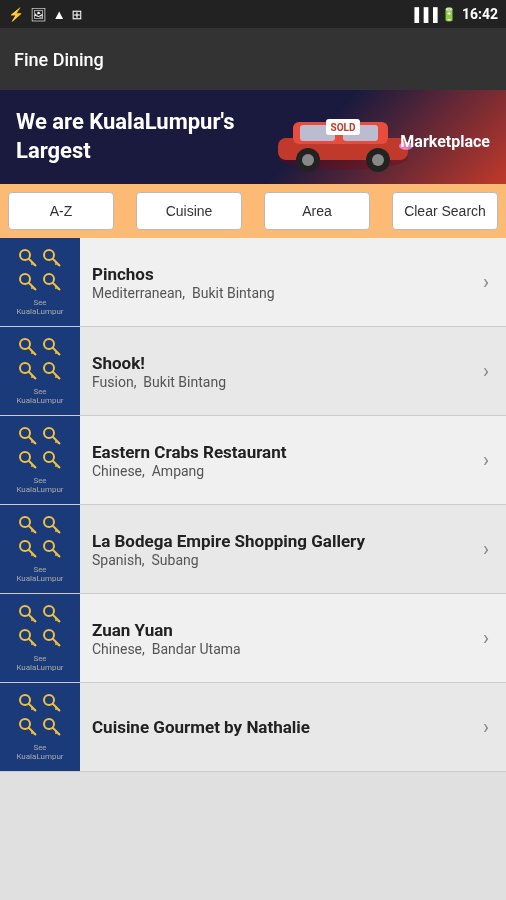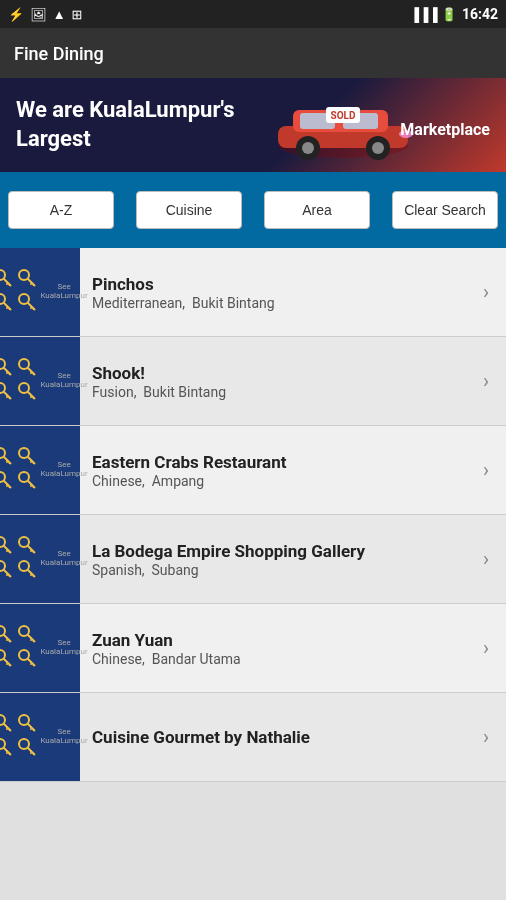--- a/index.html
+++ b/index.html
@@ -35,21 +35,21 @@
       font-size: 13px;
     }
     .status-time {
       color: #fff;
       font-size: 14px;
       font-weight: bold;
     }
 
     
     .title-bar {
-      height: 50px;
+      height: 62px;
       background: #333;
       display: flex;
       align-items: center;
       padding: 17px 14px;
     }
     .title-bar-text {
       color: #fff;
       font-size: 18px;
       font-weight: 500;
     }
@@ -87,24 +87,24 @@
     }
     
     .car-area {
       position: absolute;
       right: 93px;
       top: 10px;
     }
 
     
     .filter-bar {
-      background: #0369a1;
+      background: #fdba74;
       display: flex;
       flex-direction: row;
-      padding: 19px 8px;
+      padding: 8px 8px;
       gap: 22px;
     }
     .filter-btn {
       flex: 1;
       background: #fff;
       border: 1px solid #bbb;
       border-radius: 4px;
       padding: 10px 4px;
       text-align: center;
       font-size: 14px;
@@ -131,20 +131,21 @@
     }
     .restaurant-item:nth-child(even) {
       background: #e8e8e8;
     }
     .restaurant-logo {
       width: 80px;
       min-width: 80px;
       height: 88px;
       background: #1a3a7a;
       display: flex;
+      flex-direction: column;
       align-items: center;
       justify-content: center;
       gap: 2px;
     }
     .logo-keys {
       display: grid;
       grid-template-columns: 1fr 1fr;
       gap: 2px;
       margin-bottom: 4px;
     }

